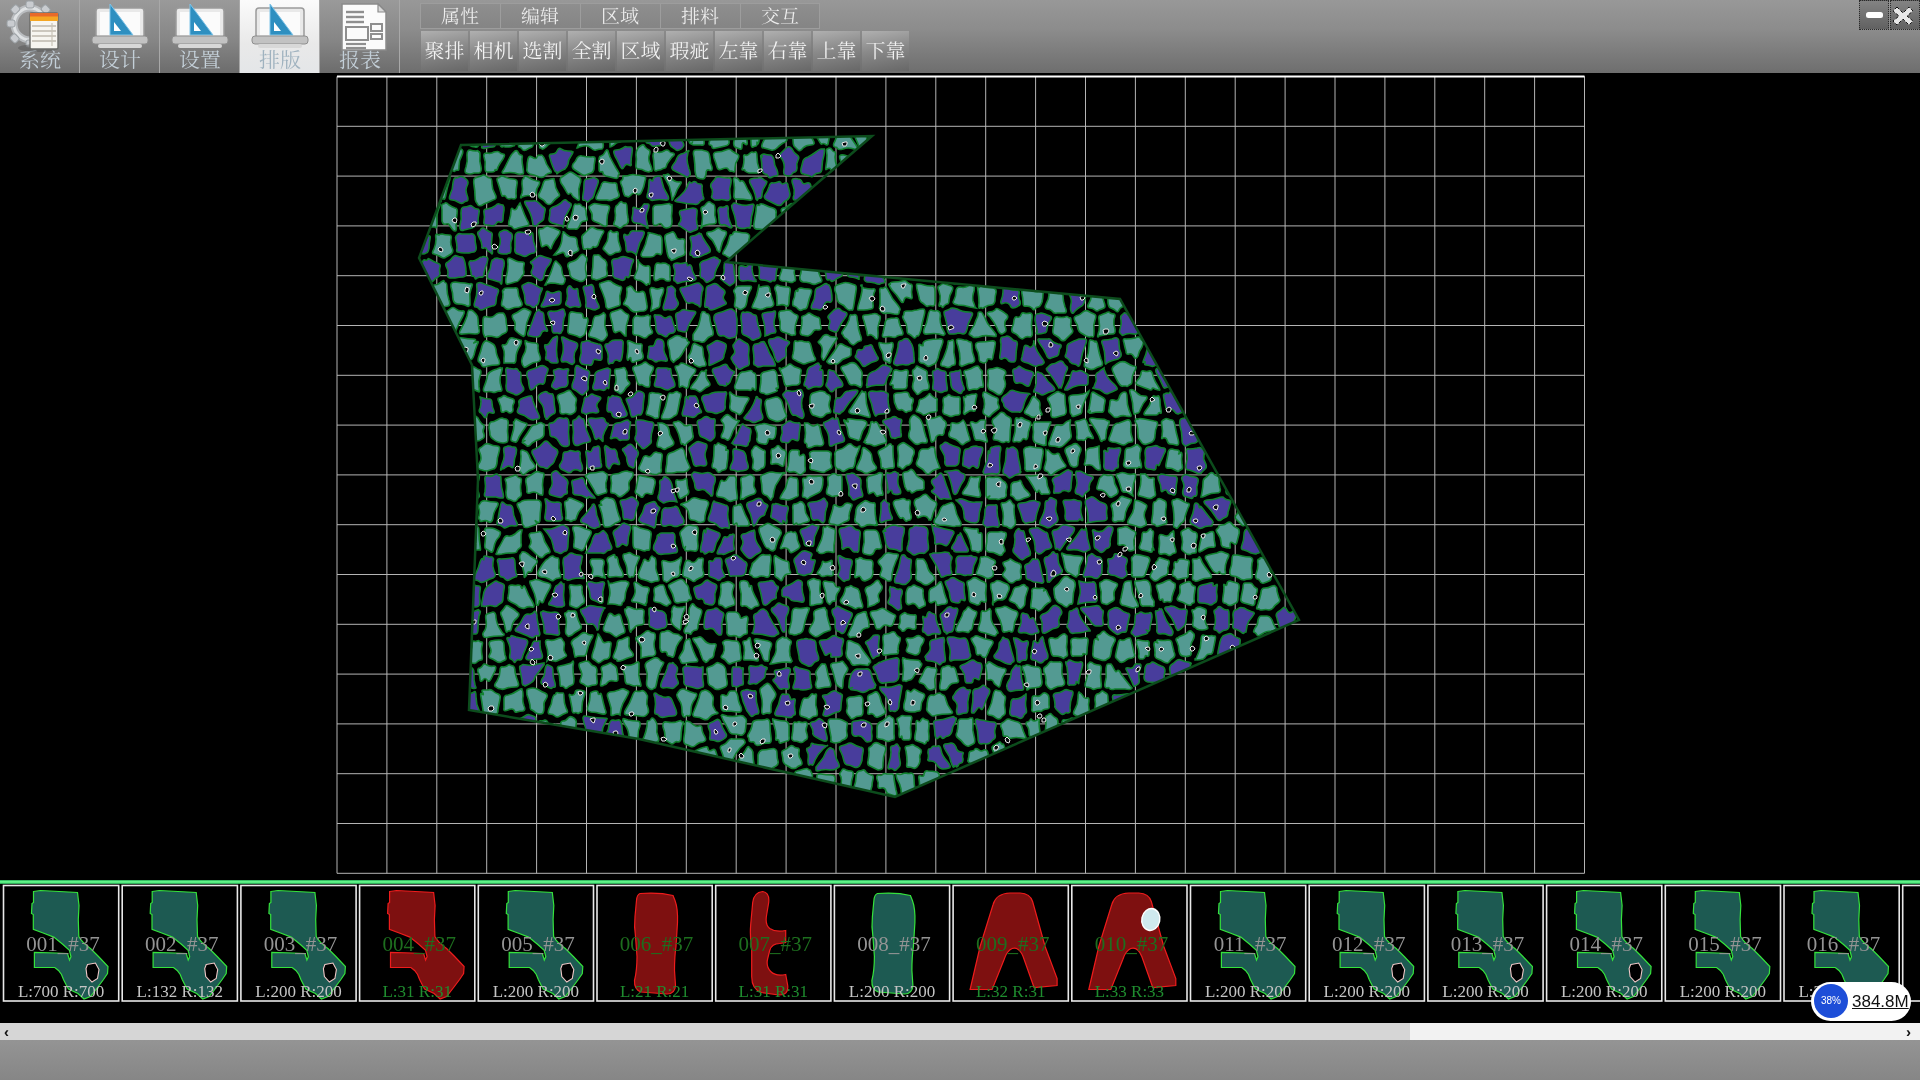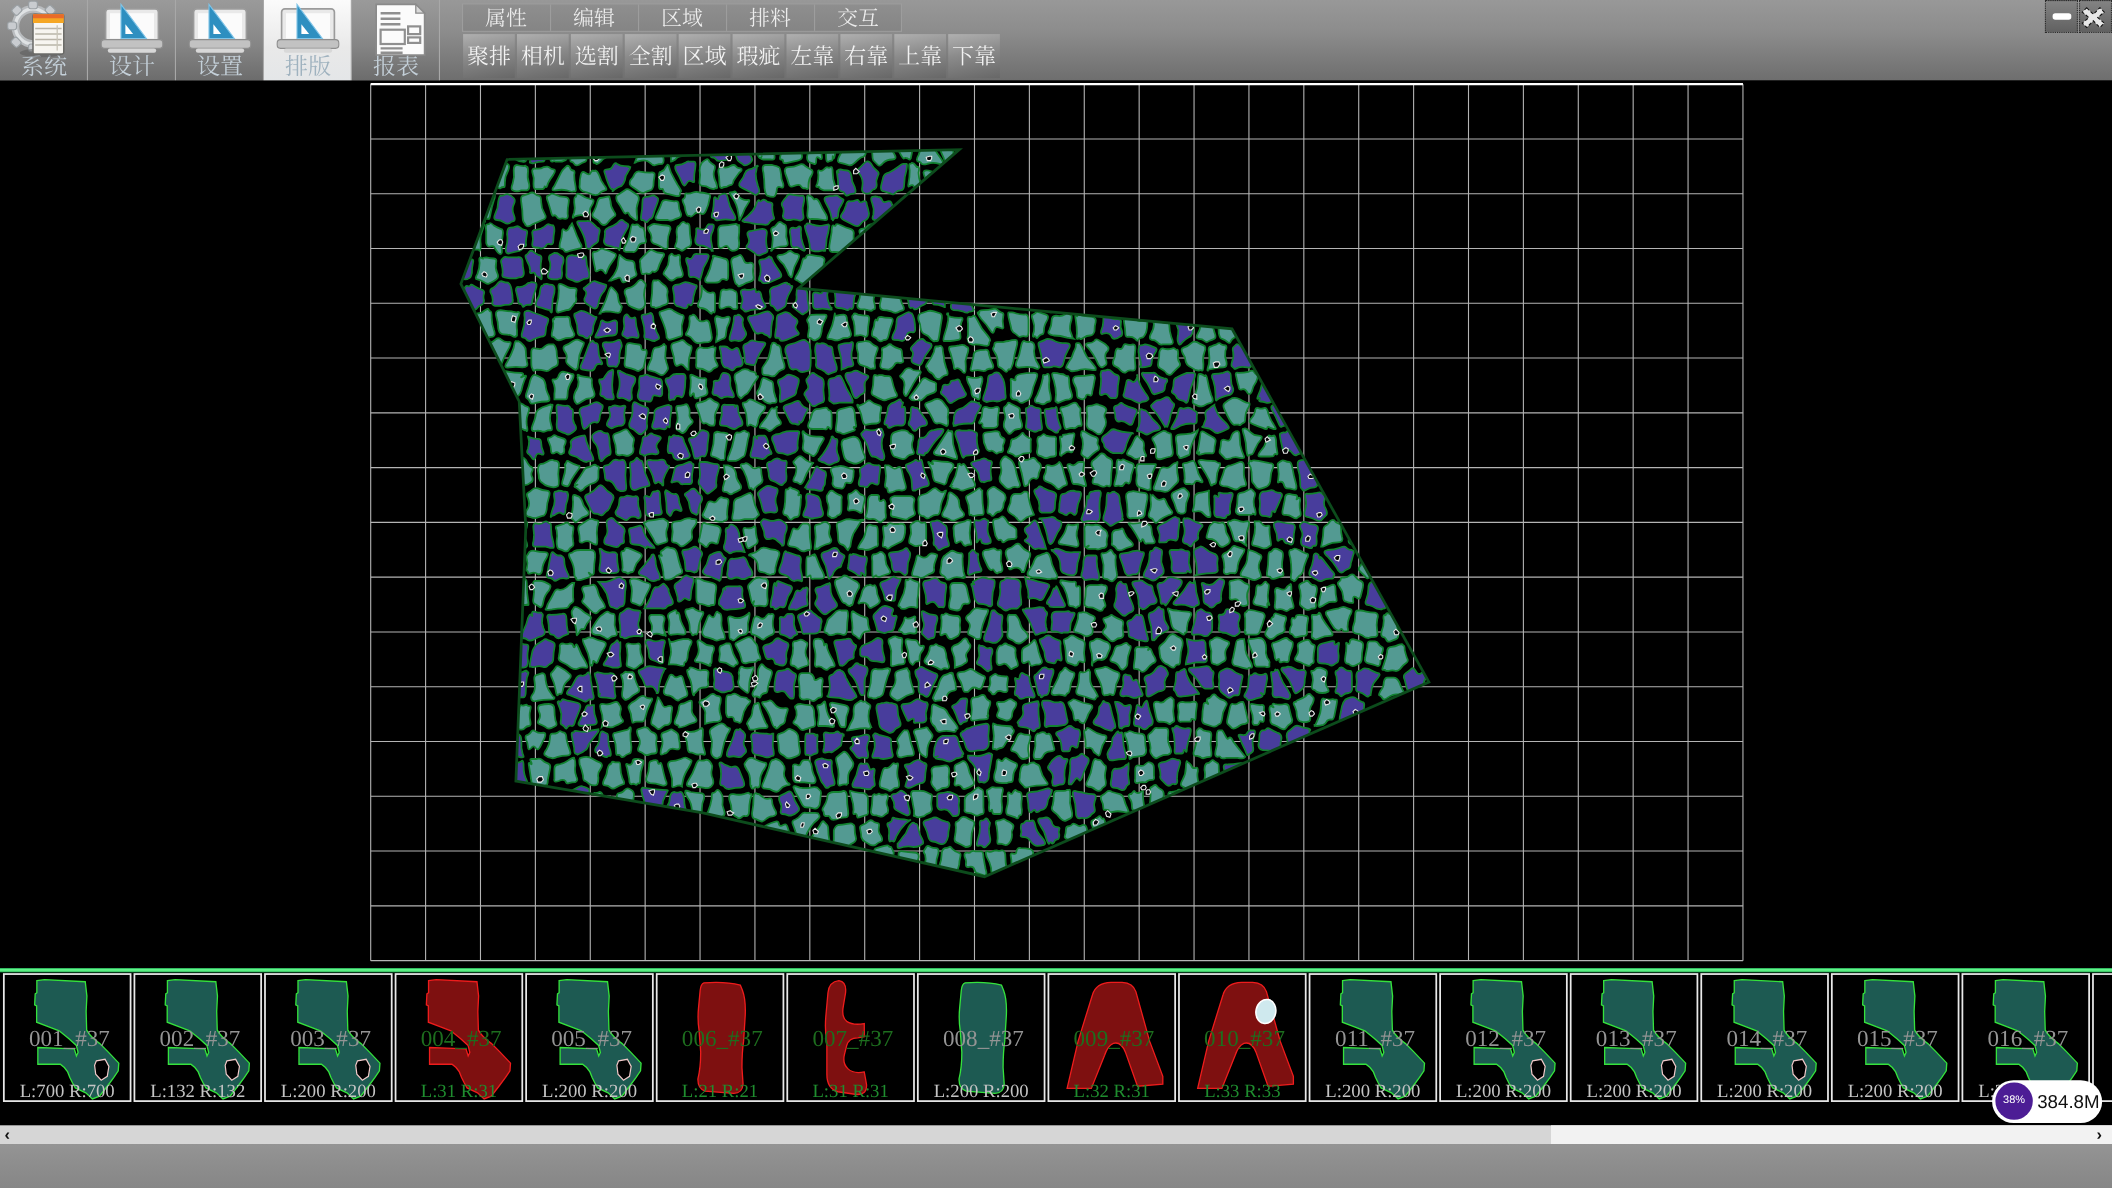--- a/index.html
+++ b/index.html
@@ -1285,13 +1285,13 @@
     <text x="1962.3" y="951" font-family="Liberation Serif" font-size="21px" fill="#1d6e1e" text-anchor="middle">017_#37</text>
     <text x="1960.3" y="997" font-family="Liberation Serif" font-size="17px" fill="#1f8d2f" text-anchor="middle">L:20 R:20</text>
   </svg>
 <div class="abs" style="left:0;top:1023px;width:1920px;height:17px;background:#d6d6d6;">
   <div class="abs" style="left:1410px;top:0;width:510px;height:17px;background:#f2f2f2;"></div>
   <div class="abs" style="left:4px;top:0px;font-size:15px;color:#111;font-weight:bold;">‹</div>
   <div class="abs" style="left:1906px;top:0px;font-size:15px;color:#111;font-weight:bold;">›</div>
 </div>
 <div class="abs" style="left:0;top:1040px;width:1920px;height:40px;background:linear-gradient(180deg,#949494,#868686);"></div>
 <div class="abs" style="left:1811px;top:982px;width:100px;height:39px;background:#fff;border-radius:20px;"></div>
-<div class="abs" style="left:1814px;top:984px;width:34px;height:34px;background:#4c1d95;border-radius:50%;color:#fff;font-size:10px;text-align:center;line-height:34px;">38%</div>
-<div class="abs" style="left:1852px;top:992px;color:#111;font-size:17px;">384.8M</div>
+<div class="abs" style="left:1814px;top:984px;width:34px;height:34px;background:#1d4ed8;border-radius:50%;color:#fff;font-size:10px;text-align:center;line-height:34px;">38%</div>
+<div class="abs" style="left:1852px;top:992px;color:#111;font-size:17px;text-decoration:underline;">384.8M</div>
 </body></html>

